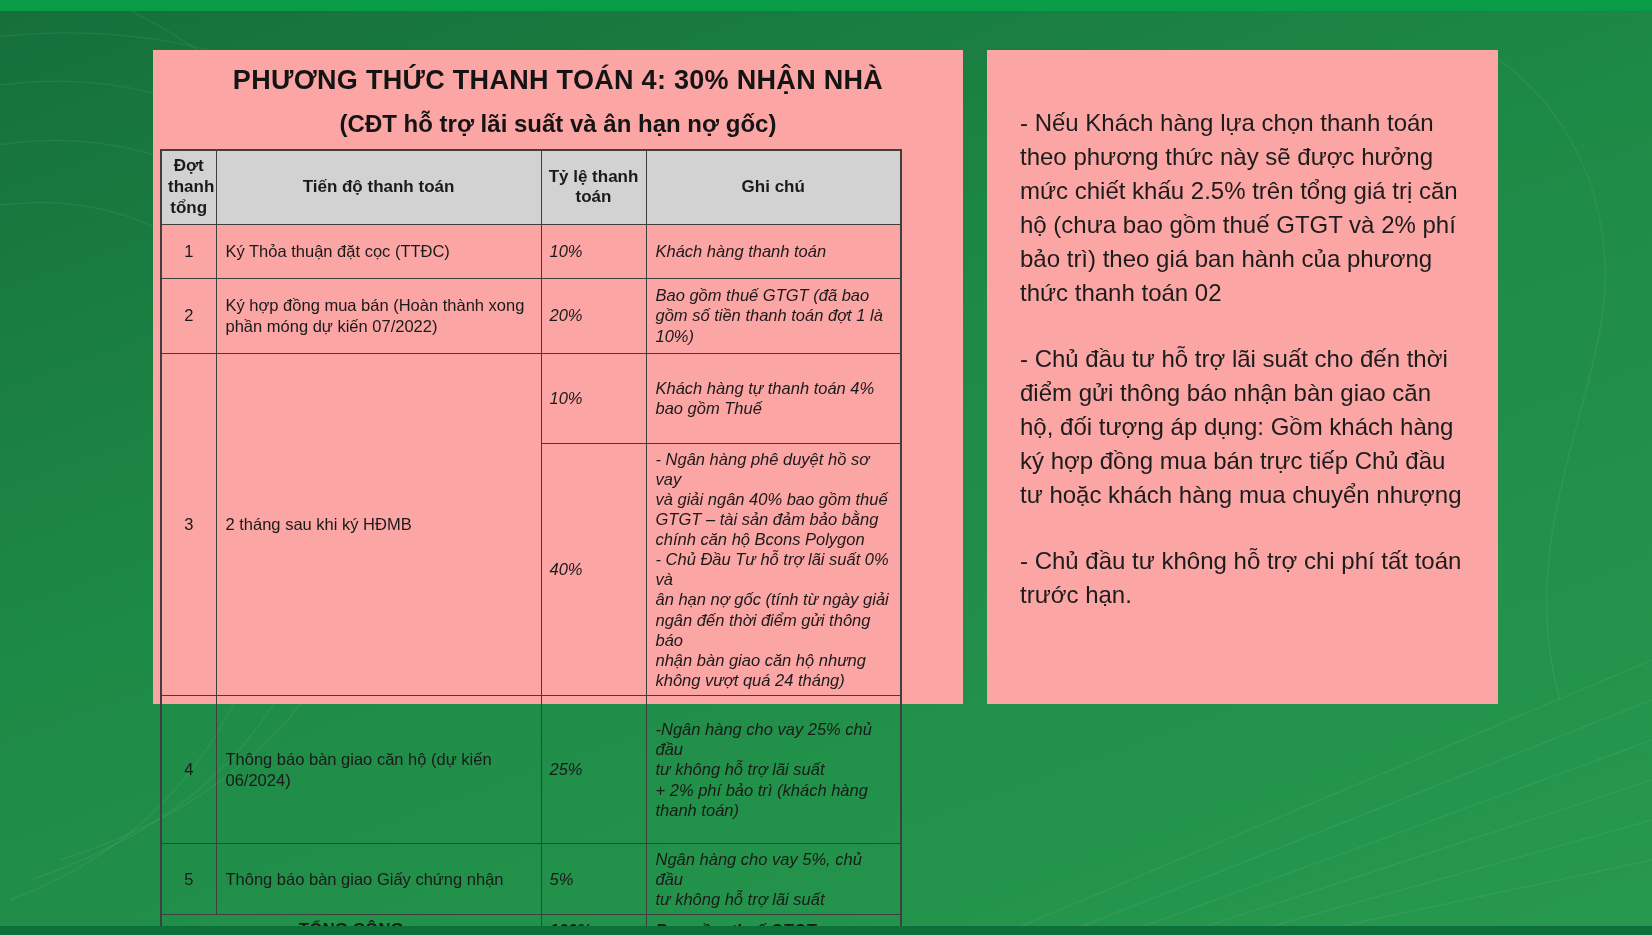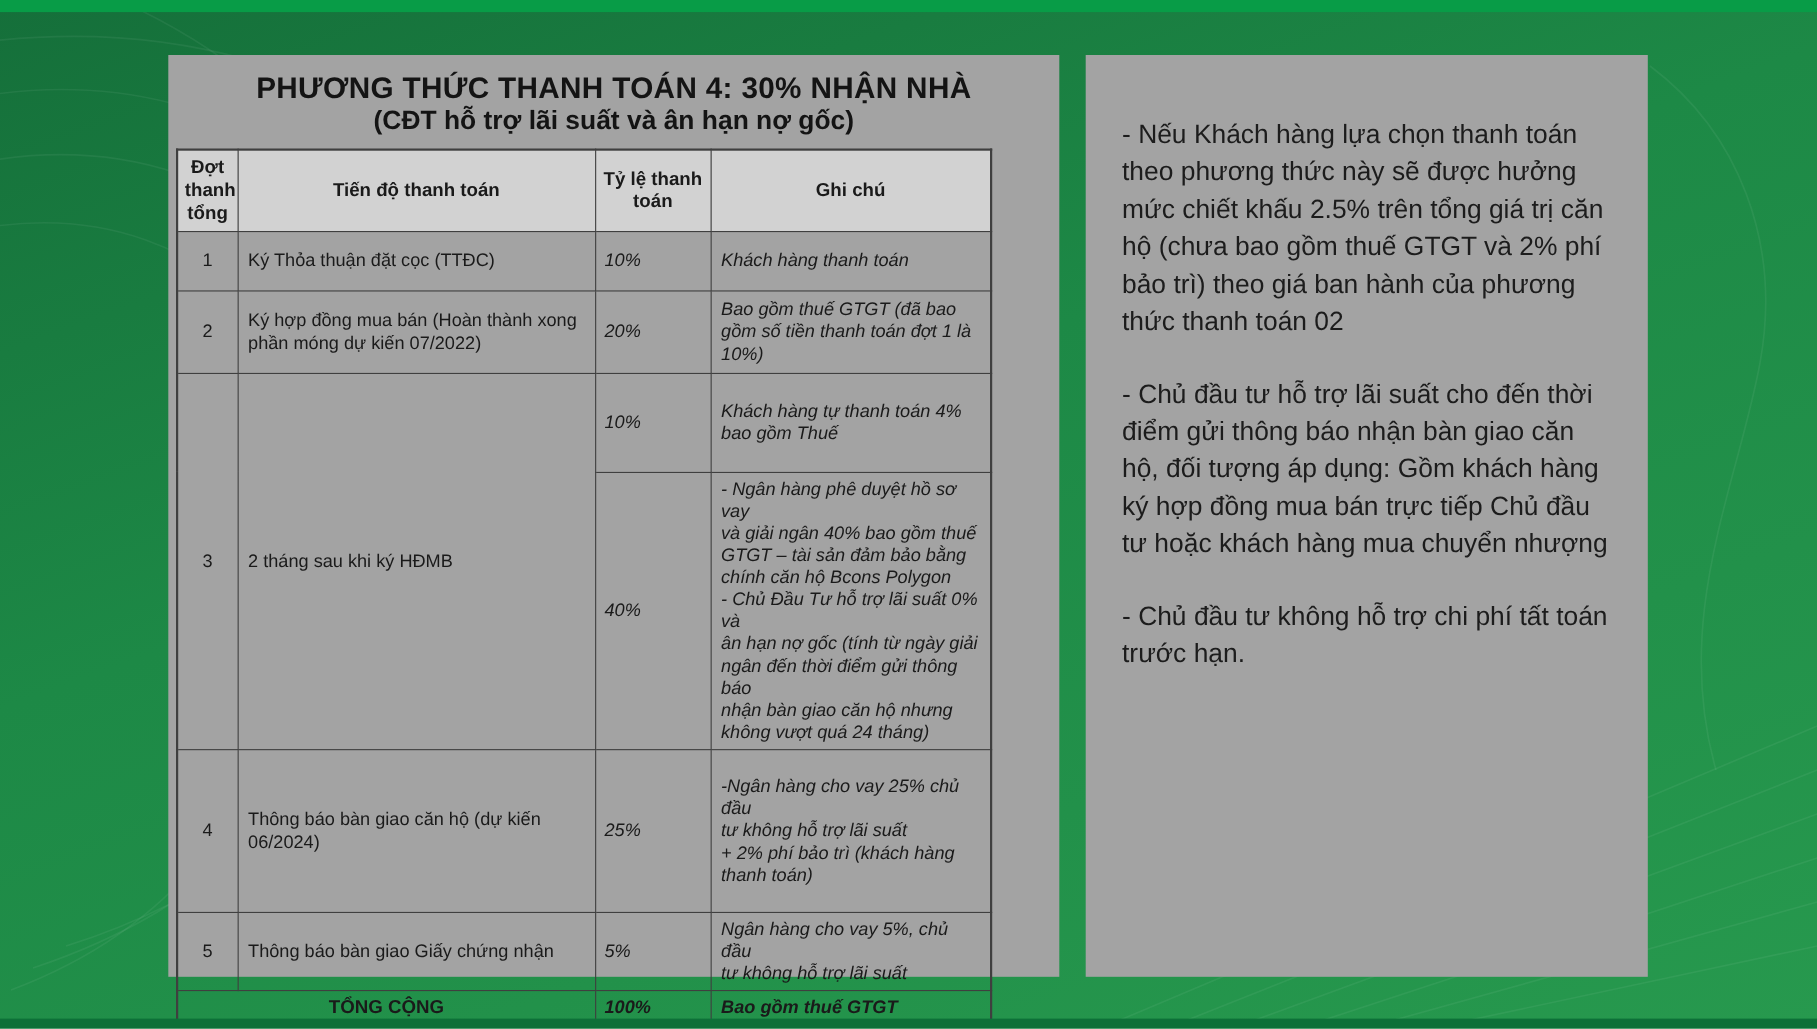--- a/index.html
+++ b/index.html
@@ -15,32 +15,33 @@
     background: #089c47; z-index: 2;
   }
   .bottom-strip {
     position: absolute; bottom: 0; left: 0; right: 0; height: 9px;
     background: #0d7038; z-index: 2;
   }
   .contours {
     position: absolute; inset: 0; z-index: 0; pointer-events: none;
   }
   .panel {
-    position: absolute; top: 50px; height: 838px; background: #a3a3a3; z-index: 1;
+    position: absolute; top: 50px; height: 654px; background: #fca5a5; z-index: 1;
   }
   .panel-left  { left: 153px; width: 810px; }
   .panel-right { left: 987px; width: 511px; padding: 56px 30px 0 33px; }
 
   .page-title {
     margin-top: 15px;
     text-align: center;
     font-size: 27px; font-weight: bold; color: #141414;
     letter-spacing: 0.3px;
   }
   .page-subtitle {
+    margin-top: 14px;
     text-align: center;
     font-size: 24px; font-weight: bold; color: #141414;
   }
 
   table.pay {
     margin: 11px 0 0 7px;
     width: 740px;
     border-collapse: collapse;
     table-layout: fixed;
     border: 2px solid #3f3f3f;

